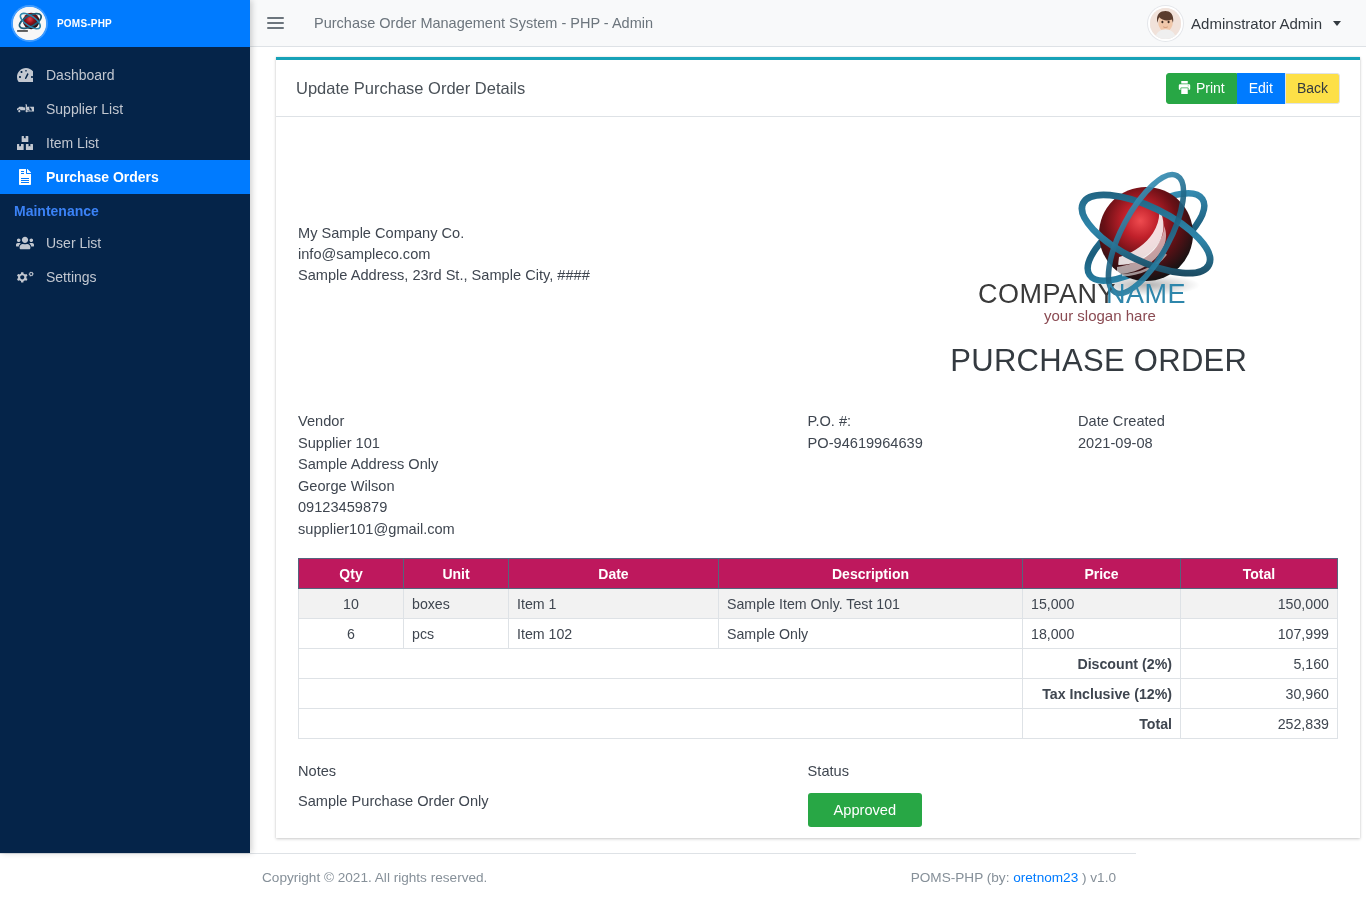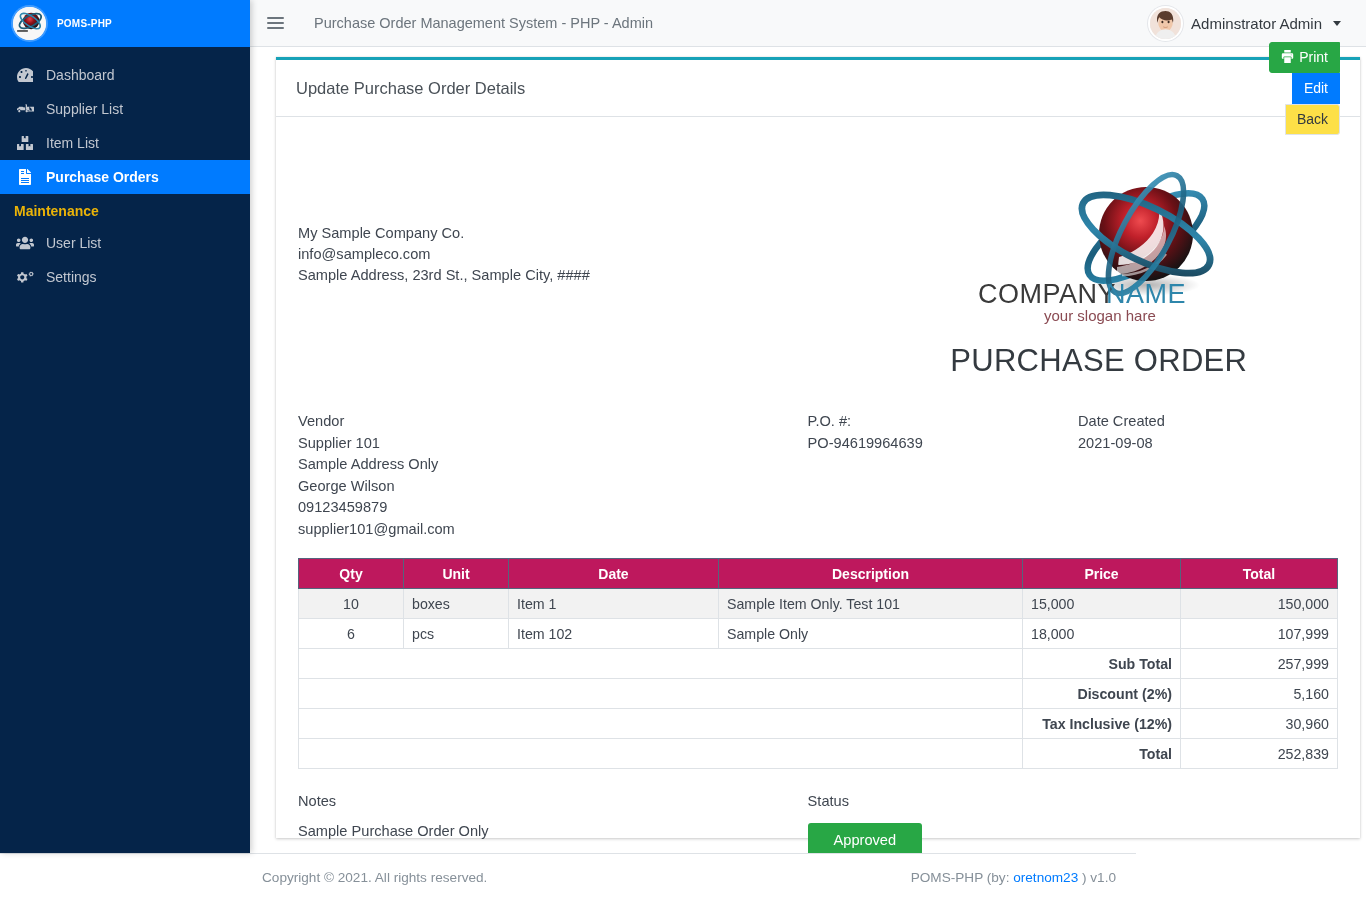--- a/index.html
+++ b/index.html
@@ -43,21 +43,21 @@
     height: 34px; padding: 0 14px;
     color: #c2c7d0; font-size: 14px;
     cursor: pointer; text-decoration: none;
     white-space: nowrap;
   }
   .nav-item .ic { width: 22px; display: flex; justify-content: center; align-items: center; flex: 0 0 22px; }
   .nav-item .ic svg { fill: #c2c7d0; }
   .nav-item.active { background: #007bff; color: #ffffff; font-weight: bold; }
   .nav-item.active .ic svg { fill: #ffffff; }
   .nav-header {
-    color: #eab308; font-size: 14px; font-weight: bold;
+    color: #3b82f6; font-size: 14px; font-weight: bold;
     padding: 9px 14px 7px 14px;
   }
 
   
   .topbar {
     position: absolute; left: 250px; top: 0;
     width: 1116px; height: 47px;
     background: #f8f9fa;
     border-bottom: 1px solid #dee2e6;
     display: flex; align-items: center;
@@ -103,21 +103,21 @@
     border-top: 3px solid #17a2b8;
     box-shadow: 0 0 1px rgba(0,0,0,.125), 0 1px 3px rgba(0,0,0,.2);
     width: 1084px;
     height: 781px;
   }
   .card-header {
     height: 57px; border-bottom: 1px solid #dee2e6;
     display: flex; align-items: center; padding: 0 20px;
   }
   .card-title { font-size: 16.5px; color: #495057; }
-  .card-tools { margin-left: auto; display: flex; align-items: flex-end; flex-direction: column; }
+  .card-tools { margin-left: auto; display: flex; align-items: flex-start; }
   .btn {
     font-size: 14px; height: 31px; padding: 0 11px;
     display: inline-flex; align-items: center; gap: 5px;
     border: 1px solid transparent; cursor: pointer;
     border-radius: 3px; line-height: 1; white-space: nowrap;
   }
   .btn-print { background: #28a745; border-color: #28a745; color: #fff; border-radius: 3px 0 0 3px; }
   .btn-edit { background: #007bff; border-color: #007bff; color: #fff; border-radius: 0; }
   .btn-back { background: #fde047; border-color: #dfe3e7; color: #343a40; border-radius: 0 3px 3px 0; }
   .btn svg { fill: #fff; }
@@ -417,25 +417,20 @@
               <td class="c-qty">6</td>
               <td class="c-unit">pcs</td>
               <td class="c-item">Item 102</td>
               <td class="c-desc">Sample Only</td>
               <td class="c-price">18,000</td>
               <td class="c-total">107,999</td>
             </tr>
 
             <tr>
               <td class="blank" colspan="4"></td>
-              <td class="sum-label">Sub Total</td>
-              <td class="sum-val">257,999</td>
-            </tr>
-            <tr>
-              <td class="blank" colspan="4"></td>
               <td class="sum-label">Discount (2%)</td>
               <td class="sum-val">5,160</td>
             </tr>
             <tr>
               <td class="blank" colspan="4"></td>
               <td class="sum-label">Tax Inclusive (12%)</td>
               <td class="sum-val">30,960</td>
             </tr>
             <tr>
               <td class="blank" colspan="4"></td>

